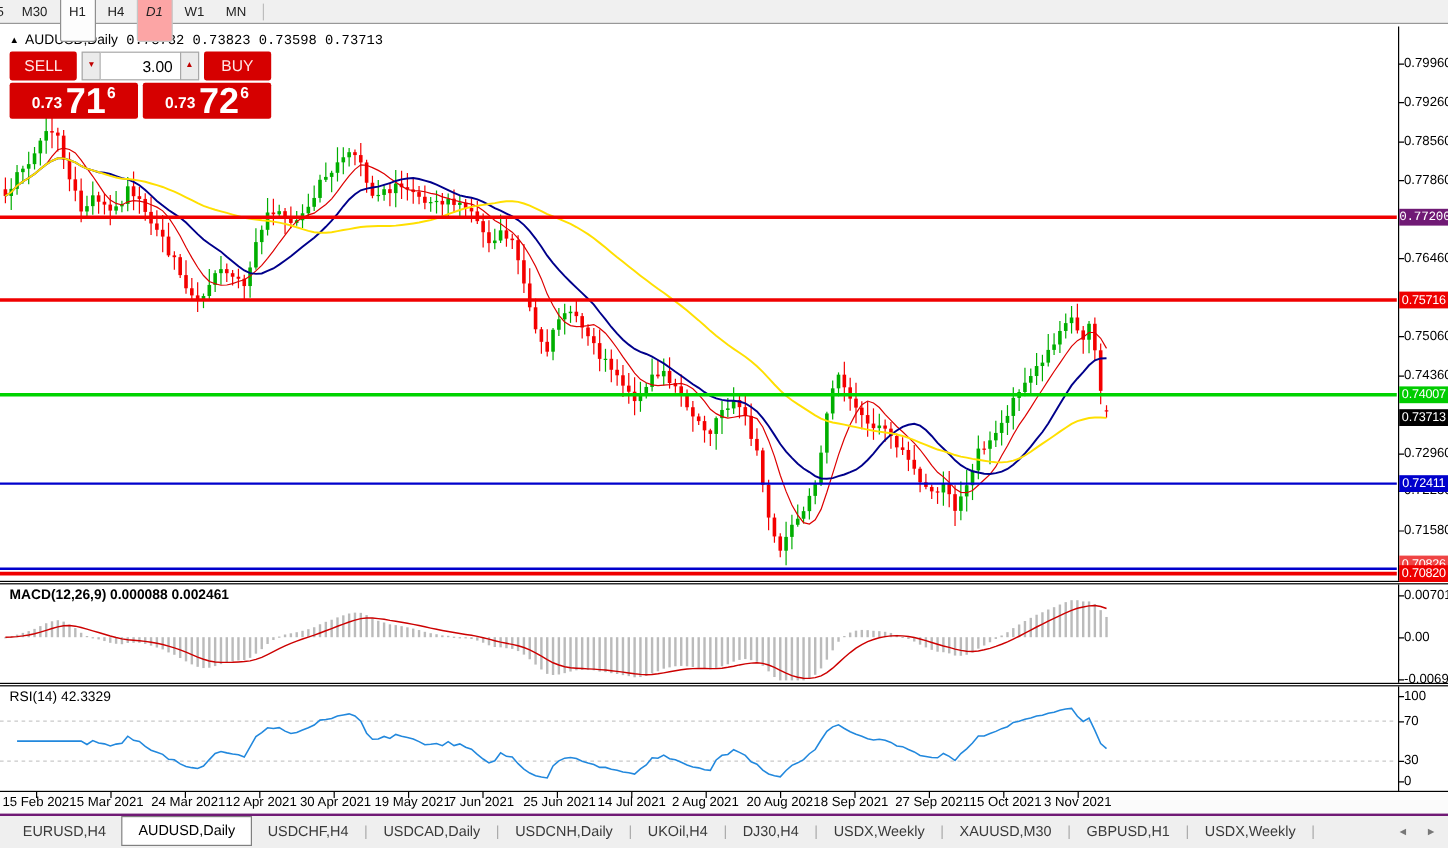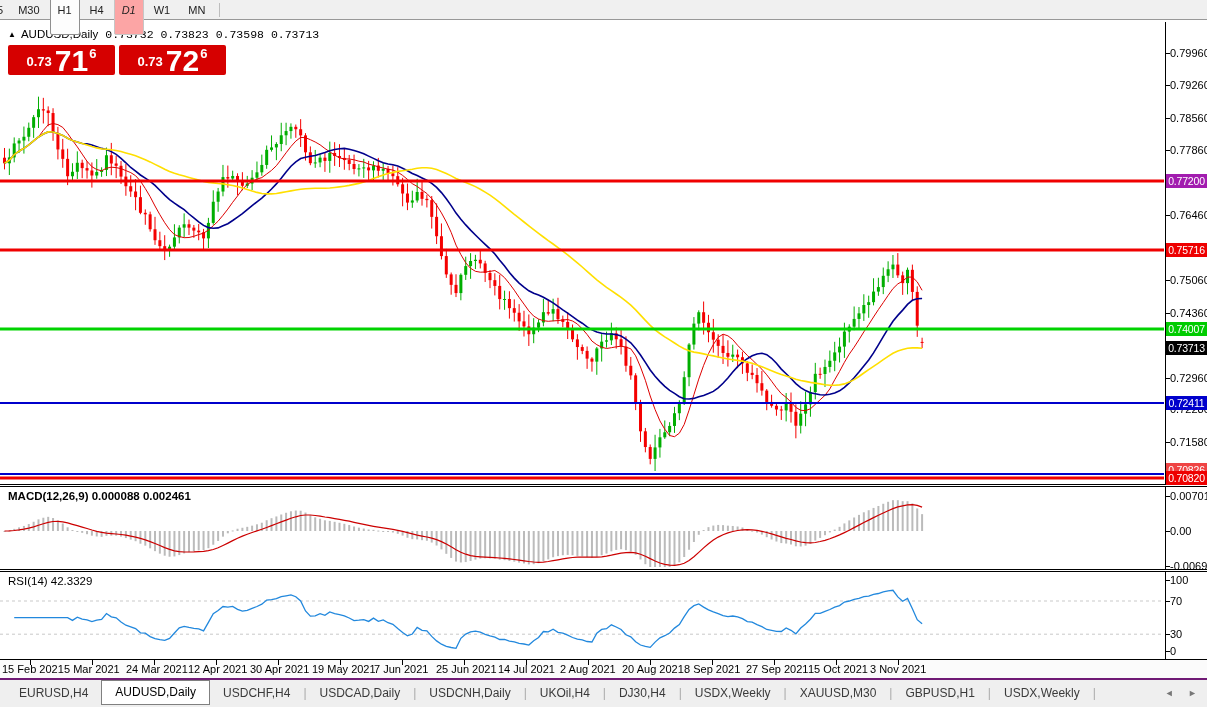--- a/index.html
+++ b/index.html
@@ -84,20 +84,27 @@
   <div id="macd-panel" class="panel"></div>
   <div id="split2"></div>
   <div id="rsi-panel" class="panel"></div>
   <div id="datestrip" class="panel"></div>
 
   <div id="chart-title">
     <span class="tri">▲</span><span>AUDUSD,Daily</span><span class="ohlc">0.73732 0.73823 0.73598 0.73713</span>
   </div>
 
   <div id="trade">
+    <div class="trow">
+      <div class="btn-sell">SELL</div>
+      <div class="spin">▼</div>
+      <input class="vol-input" value="3.00" style="">
+      <div class="spin">▲</div>
+      <div class="btn-buy">BUY</div>
+    </div>
     <div class="trow2">
       <div class="px-box">
         <span class="px-pre">0.73</span>
         <span class="px-big">71</span>
         <span class="px-sup">6</span>
       </div>
       <div class="px-box">
         <span class="px-pre">0.73</span>
         <span class="px-big">72</span>
         <span class="px-sup">6</span>
@@ -137,21 +144,21 @@
 <div class="ptick" style="top: 46px;">0.79960</div>
     <div class="ptick" style="top: 78px;">0.79260</div>
     <div class="ptick" style="top: 111px;">0.78560</div>
     <div class="ptick" style="top: 143px;">0.77860</div>
     <div class="ptick" style="top: 208px;">0.76460</div>
     <div class="ptick" style="top: 273px;">0.75060</div>
     <div class="ptick" style="top: 306px;">0.74360</div>
     <div class="ptick" style="top: 371px;">0.72960</div>
     <div class="ptick" style="top: 402px;">0.72280</div>
     <div class="ptick" style="top: 435px;">0.71580</div>
-    <div class="plabel" style="top: 174px; background: #a21caf;">0.77200</div>
+    <div class="plabel" style="top: 174px; background: #701a75; font-family: Liberation Mono, monospace;">0.77200</div>
     <div class="plabel" style="top: 243px; background: rgb(238, 0, 0);">0.75716</div>
     <div class="plabel" style="top: 322px; background: rgb(0, 204, 0);">0.74007</div>
     <div class="plabel" style="top: 341px; background: rgb(0, 0, 0);">0.73713</div>
     <div class="plabel" style="top: 396px; background: rgb(0, 0, 204);">0.72411</div>
     <div class="plabel" style="top: 463px; background: #ef4444;">0.70826</div>
     <div class="plabel" style="top: 471px; background: rgb(238, 0, 0);">0.70820</div>
     <div class="ptick" style="top: 489px;">0.007015</div>
     <div class="ptick" style="top: 524px;">0.00</div>
     <div class="ptick" style="top: 559px;">-0.006923</div>
     <div class="ptick" style="top: 573px;">100</div>

